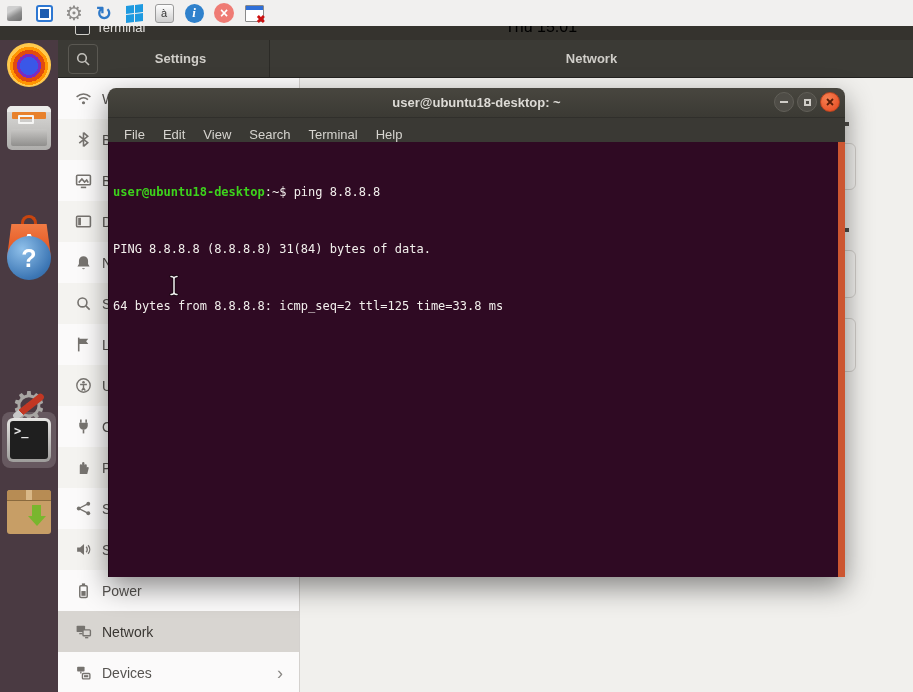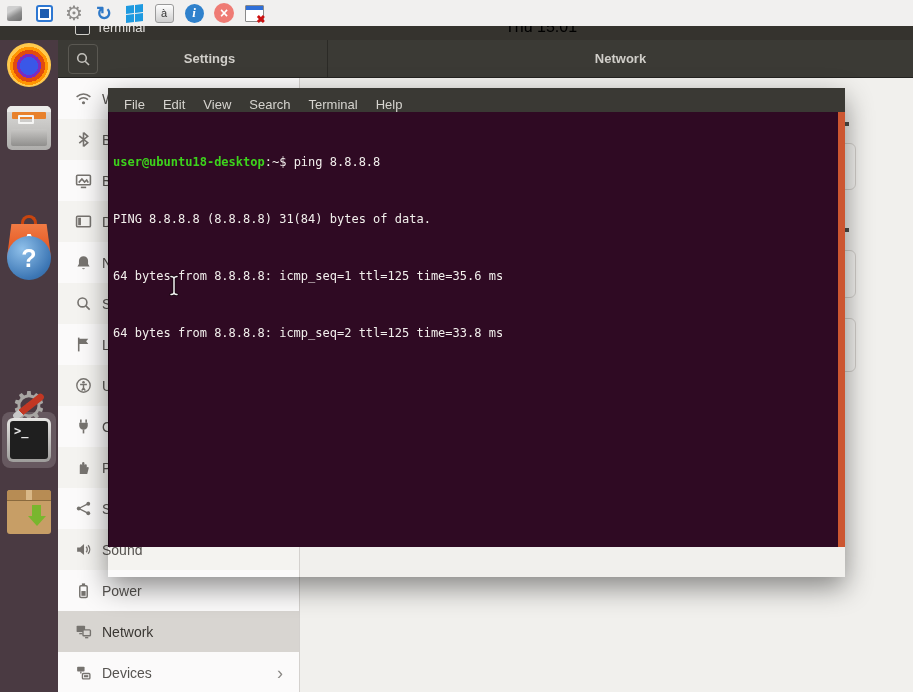--- a/index.html
+++ b/index.html
@@ -60,21 +60,21 @@
   .icon-archive .tape{position:absolute;left:19px;top:0;width:6px;height:10px;background:#d9b887;}
   .icon-archive .astem{position:absolute;right:10px;top:15px;width:9px;height:11px;background:#79b62e;}
   .icon-archive .ahead{position:absolute;right:5px;top:26px;width:0;height:0;border-left:9.5px solid transparent;border-right:9.5px solid transparent;border-top:10px solid #79b62e;}
   .icon-terminal{background:linear-gradient(#e6e5e3,#9d9c9a);border-radius:6px;padding:3px;box-sizing:border-box;}
   .icon-terminal .scr{width:100%;height:100%;background:#1f1f1f;border-radius:3px;color:#e8e8e8;
         font-family:"DejaVu Sans Mono",monospace;font-size:12px;font-weight:bold;padding:3px 0 0 4px;box-sizing:border-box;}
 
   
   #settings{position:absolute;left:58px;top:40px;width:855px;height:652px;z-index:10;}
   .hd{position:absolute;left:0;top:0;width:855px;height:38px;display:flex;border-bottom:1px solid #232220;box-sizing:border-box;}
-  .hd-left{position:relative;width:270px;background:#3b3a35;border-right:1px solid #2b2a26;box-sizing:border-box;
+  .hd-left{position:relative;width:212px;background:#3b3a35;border-right:1px solid #2b2a26;box-sizing:border-box;
            display:flex;align-items:center;justify-content:center;padding-left:34px;}
   .hd-main{flex:1;background:#3b3a35;display:flex;align-items:center;justify-content:center;}
   .hd-title{color:#d0cec9;font-weight:bold;font-size:13px;}
   .search-btn{position:absolute;left:10px;top:4px;width:30px;height:30px;border:1px solid #5a5852;border-radius:4px;
               display:flex;align-items:center;justify-content:center;box-sizing:border-box;}
   #sidebar{position:absolute;left:0;top:38px;width:242px;height:614px;background:#fbfafa;border-right:1px solid #d4d1ce;box-sizing:border-box;overflow:hidden;}
   .srow{height:41px;display:flex;align-items:center;padding-left:16px;gap:10px;font-size:14px;color:#565350;box-sizing:border-box;}
   .srow:nth-child(even){background:#f4f3f0;}
   .srow.selected{background:#d8d5d1;color:#3a3733;}
   .sicon{width:18px;height:18px;display:flex;align-items:center;justify-content:center;flex:none;}
@@ -354,33 +354,48 @@
     <div id="main-pane">
       <div class="card" style="top:65px;height:47px;"></div>
       <div class="card" style="top:172px;height:48px;"></div>
       <div class="card" style="top:240px;height:54px;"></div>
       <span class="plusfrag" style="left:545px;top:44px;"></span>
       <span class="plusfrag" style="left:545px;top:150px;"></span>
     </div>
   </div>
 
   <div id="terminal">
+    <div class="t-titlebar">
+      <div class="t-title">user@ubuntu18-desktop: ~</div>
+      <div class="t-btns">
+        <span class="wbtn gray">
+            <span class="minbar"></span>
+          </span>
+        <span class="wbtn gray">
+            <span class="maxbox"></span>
+          </span>
+        <span class="wbtn close">
+          <svg width="10" height="10" viewBox="0 0 10 10">
+            <path d="M2 2 L8 8 M8 2 L2 8" stroke="#5a1d07" stroke-width="1.8"></path>
+          </svg>
+        </span>
+      </div>
+    </div>
     <div class="t-menubar">
       <span class="t-menu-item">File</span>
       <span class="t-menu-item">Edit</span>
       <span class="t-menu-item">View</span>
       <span class="t-menu-item">Search</span>
       <span class="t-menu-item">Terminal</span>
       <span class="t-menu-item">Help</span>
     </div>
     <div class="t-body">
       <div class="t-text">
         <div><span class="t-prompt">user@ubuntu18-desktop</span><span>:~$ </span><span>ping 8.8.8.8</span></div>
         <div>PING 8.8.8.8 (8.8.8.8) 31(84) bytes of data.</div>
-        <div>64 bytes from 8.8.8.8: icmp_seq=1 ttl=125 time=35.6 ms</div>
         <div>64 bytes from 8.8.8.8: icmp_seq=2 ttl=125 time=33.8 ms</div>
       </div>
       <div class="t-scrollbar"></div>
     </div>
   </div>
 
   <svg id="cursor" width="14" height="23" viewBox="0 0 14 23">
     <g fill="none" stroke="#1a0712" stroke-width="3.4" stroke-linecap="round">
       <path d="M4 2.5 C5.8 2.5 7 3.8 7 3.8 C7 3.8 8.2 2.5 10 2.5"></path>
       <path d="M7 3.8 V19.2"></path>

